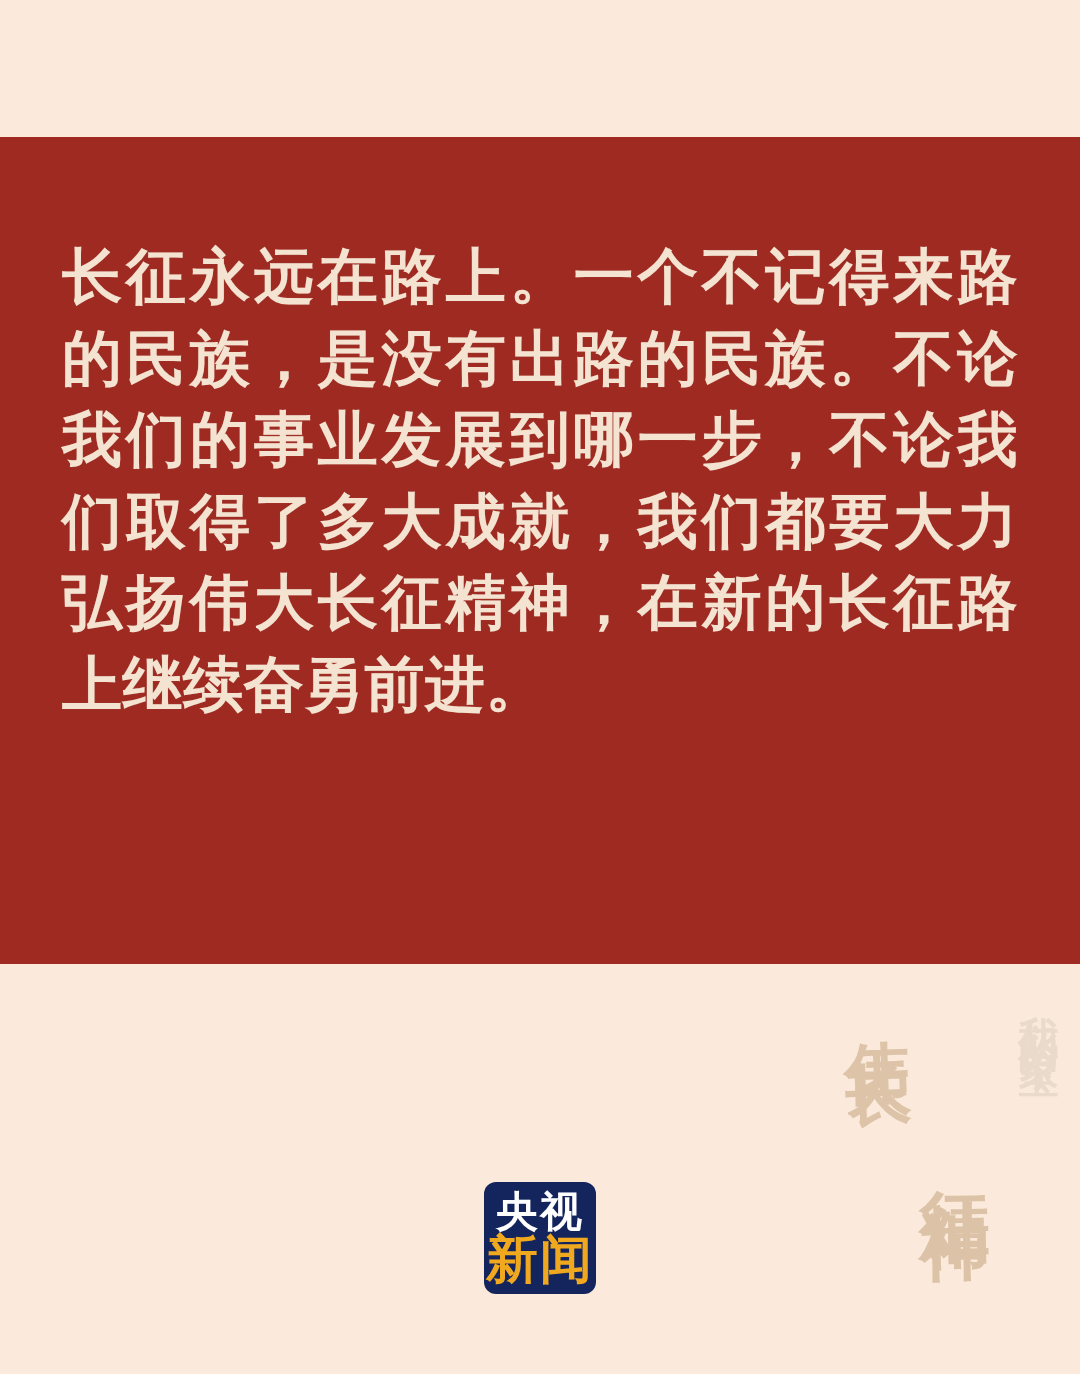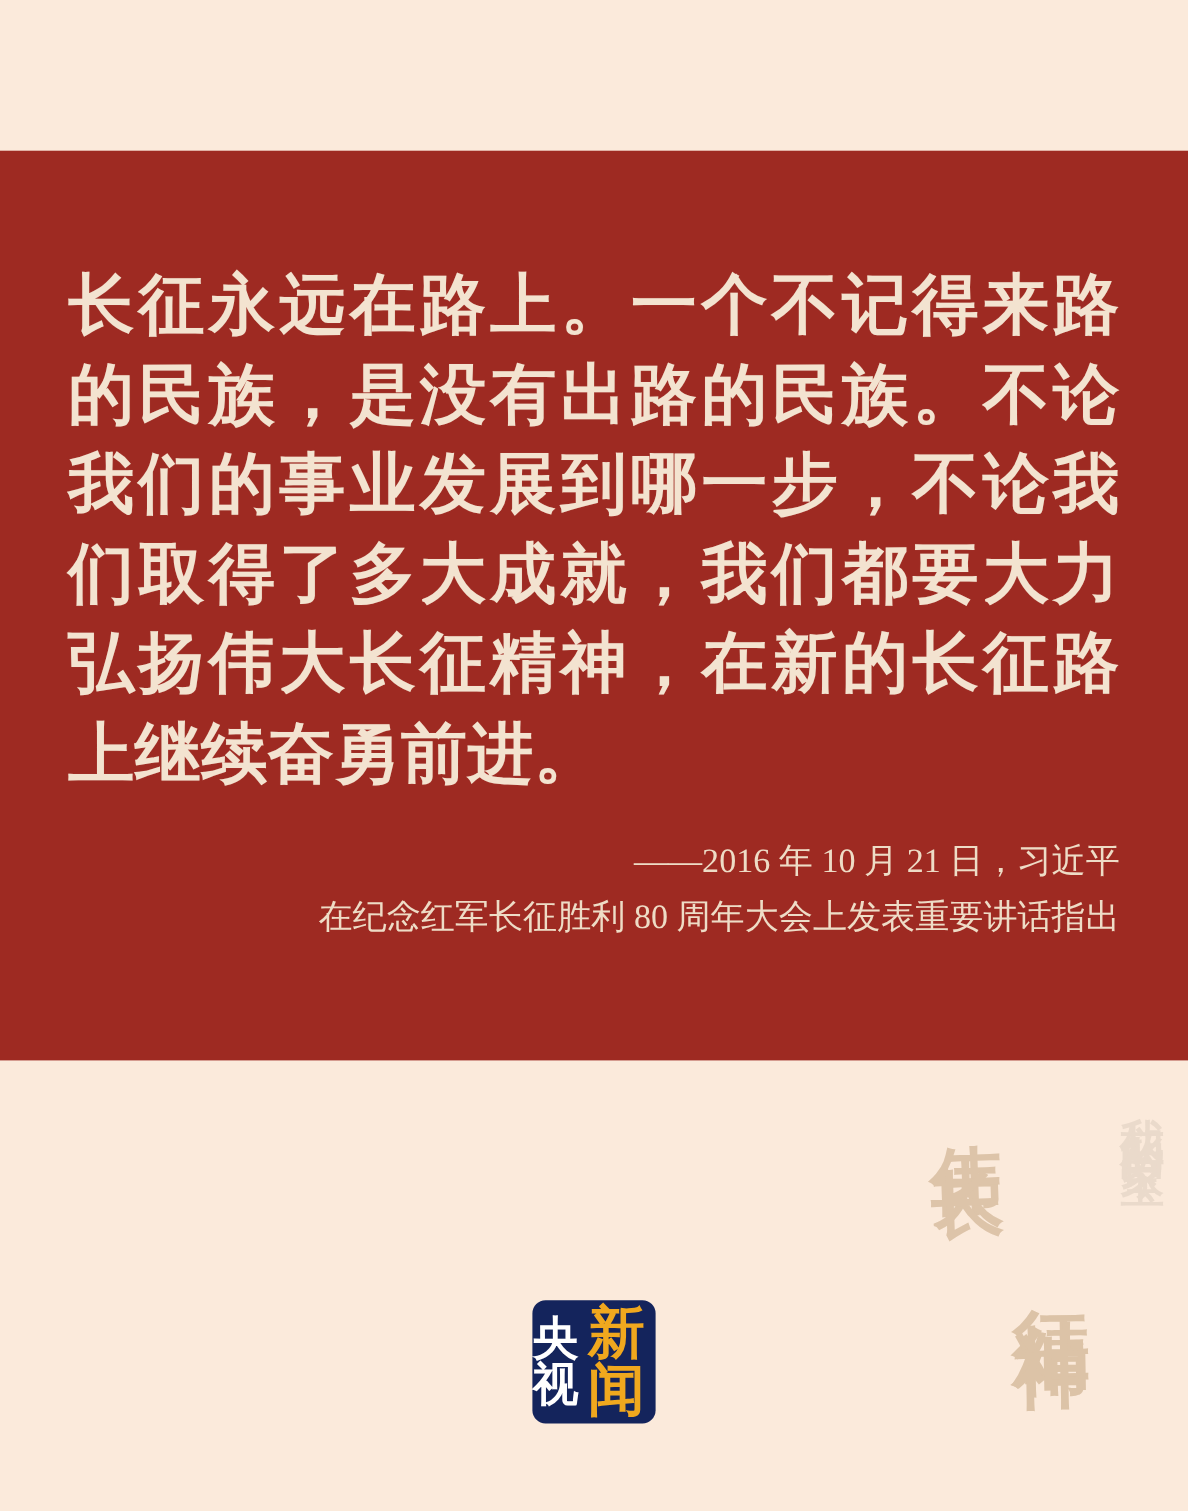--- a/index.html
+++ b/index.html
@@ -107,21 +107,21 @@
   
   .logo {
     position: absolute;
     left: 484px;
     top: 1182px;
     width: 112px;
     height: 112px;
     background: #14245c;
     border-radius: 12px;
     display: flex;
-    flex-direction: row;
+    flex-direction: column;
     align-items: center;
     justify-content: center;
     gap: 0;
   }
   .logo-line1 {
     color: #ffffff;
     font-size: 42px;
     line-height: 1;
     font-weight: 700;
     letter-spacing: 2px;
@@ -137,24 +137,20 @@
   }
 </style>
 </head>
 <body>
 
 <div class="poster">
 
   <div class="quote-panel">
     <p class="quote-text">长征永远在路上。一个不记得来路的民族，是没有出路的民族。不论我们的事业发展到哪一步，不论我们取得了多大成就，我们都要大力弘扬伟大长征精神，在新的长征路上继续奋勇前进。</p>
 
-    <div class="attribution">
-      <span class="line">——2016 年 10 月 21 日，习近平</span>
-      <span class="line">在纪念红军长征胜利 80 周年大会上发表重要讲话指出</span>
-    </div>
   </div>
 
   <div class="calligraphy">
     <span class="calli-col calli-sub">我们的传家宝</span>
     <span class="calli-col calli-main">伟大长</span>
     <span class="calli-col calli-main2">征精神</span>
   </div>
 
   <div class="logo">
     <span class="logo-line1">央视</span>

